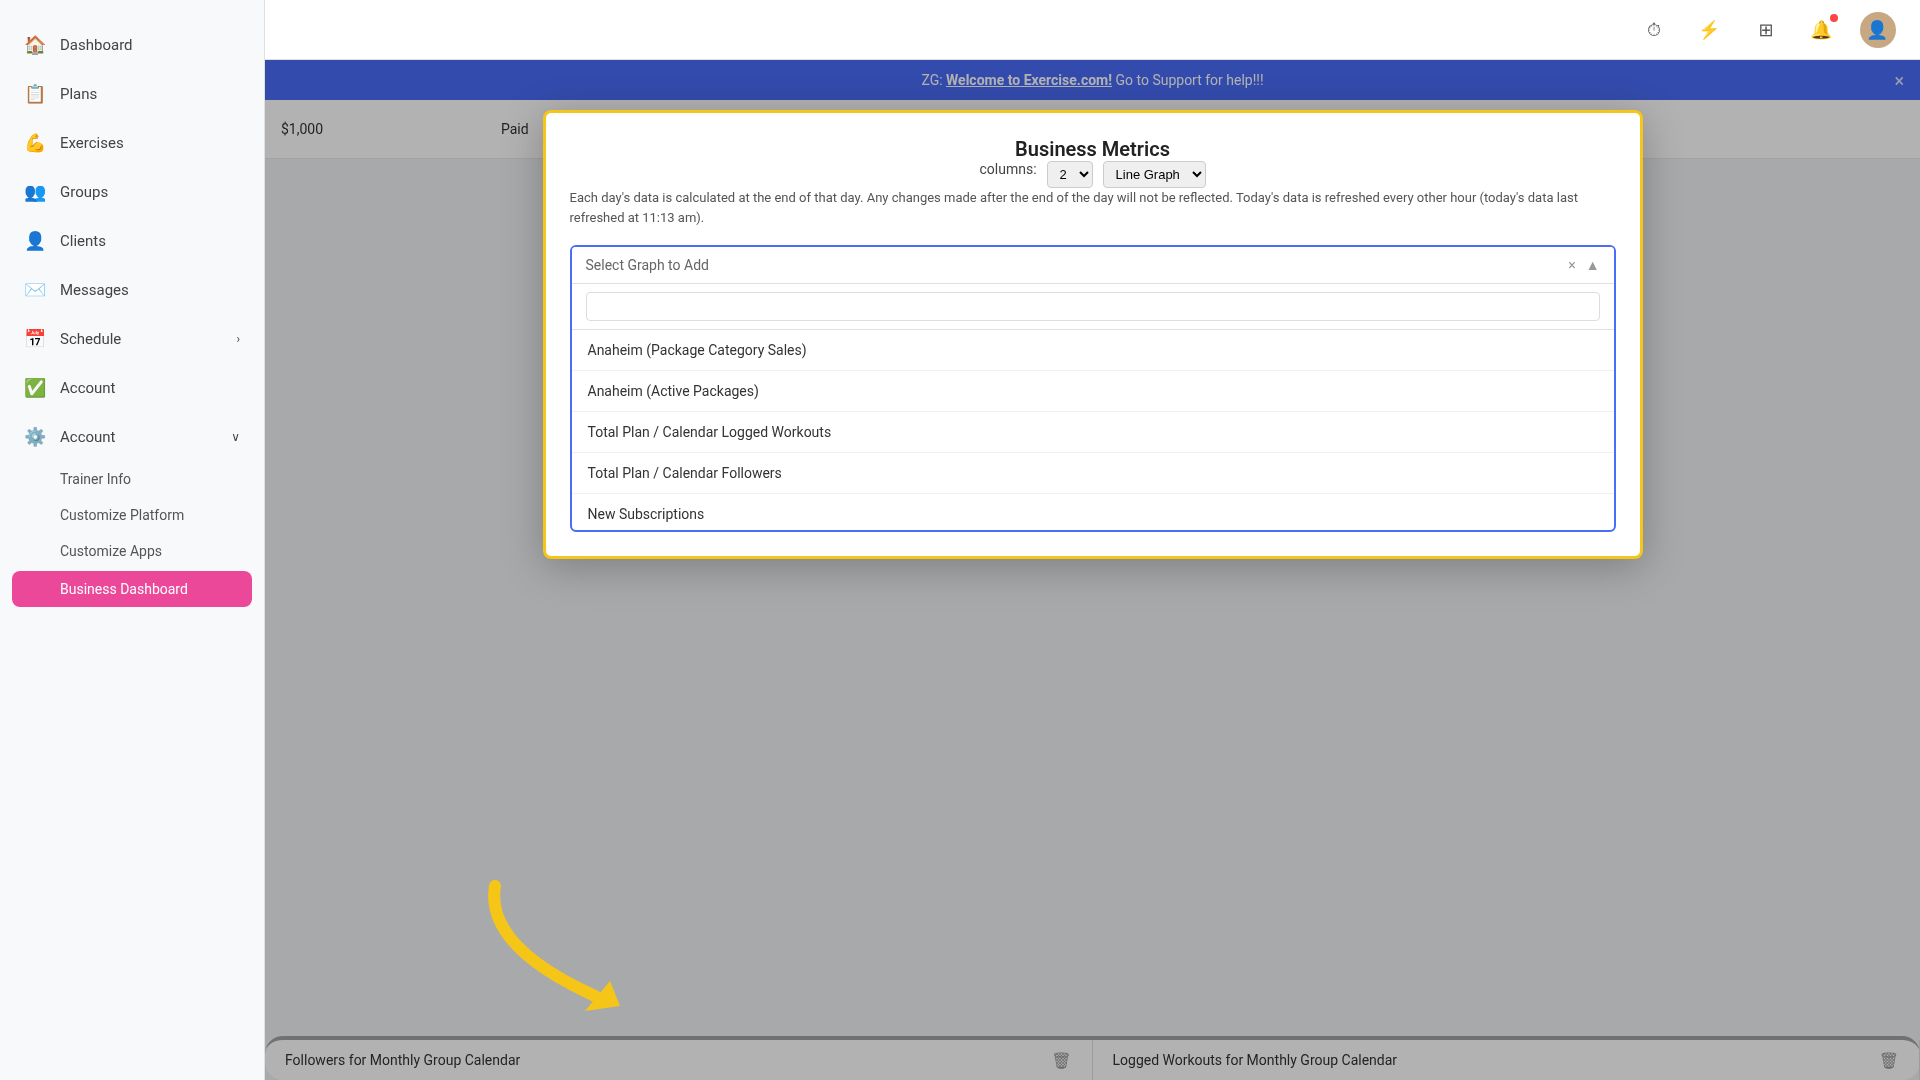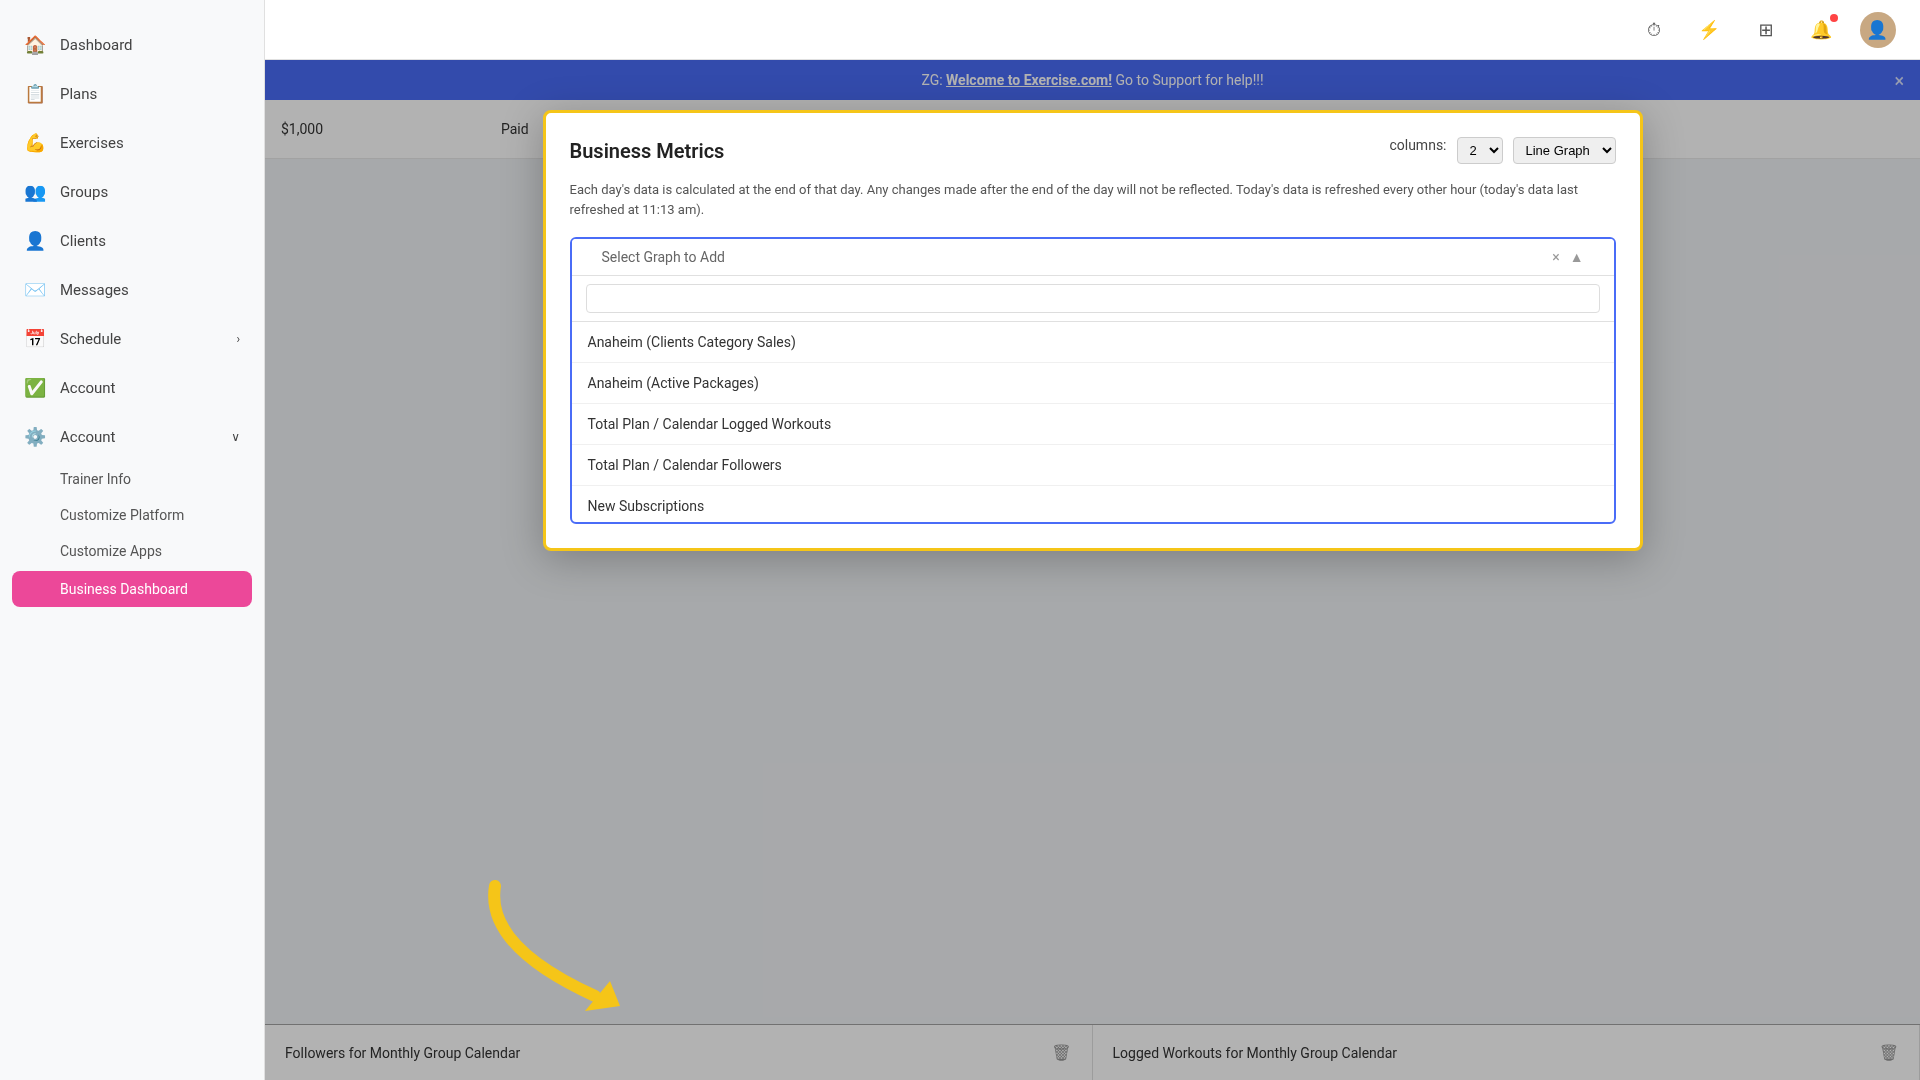--- a/index.html
+++ b/index.html
@@ -119,26 +119,27 @@
       gap: 20px;
     }
     .table-row-bg .col1 { width: 200px; }
     .table-row-bg .col2 { width: 100px; }
     .table-row-bg .col3 { flex: 1; }
 
     
     .bottom-row {
       display: flex;
       background: #fff;
-      border-top: 1px solid #a3a3a3;
+      border-top: 4px solid #a3a3a3;
       position: absolute;
       bottom: 0;
       left: 0;
       right: 0;
-      height: 56px;
+      height: 44px;
+      border-radius: 18px;
     }
     .bottom-cell {
       flex: 1;
       display: flex;
       align-items: center;
       justify-content: space-between;
       padding: 0 20px;
       border-right: 1px solid #e0e0e0;
       font-size: 14px;
       color: #333;
@@ -165,21 +166,21 @@
       border-radius: 8px;
       z-index: 20;
       padding: 24px;
       box-shadow: 0 8px 40px rgba(0,0,0,0.25);
     }
 
     .modal-header {
       display: flex;
       align-items: center;
       justify-content: space-between;
-      margin-bottom: 16px;
+      flex-direction: column;
     }
     .modal-title {
       font-size: 20px;
       font-weight: 600;
       color: #222;
     }
     .modal-controls {
       display: flex;
       gap: 10px;
       font-size: 14px;
@@ -202,21 +203,21 @@
     
     .select-graph-container {
       border: 2px solid #4a6cf7;
       border-radius: 6px;
       overflow: hidden;
     }
     .select-graph-header {
       display: flex;
       align-items: center;
       justify-content: space-between;
-      padding: 10px 30px;
+      padding: 10px 14px;
       background: #fff;
       font-size: 14px;
       color: #666;
       cursor: pointer;
       border-bottom: 1px solid #e0e0e0;
     }
     .select-graph-header .controls { display: flex; gap: 10px; color: #999; font-size: 14px; }
     .search-box {
       padding: 8px 14px;
       border-bottom: 1px solid #e0e0e0;
@@ -374,21 +375,21 @@
           <div class="controls">
             <span>×</span>
             <span>▲</span>
           </div>
         </div>
         <div class="search-box">
           <input type="text" placeholder="" style="">
         </div>
         <div class="dropdown-list">
           <div class="dropdown-item">
-            <span>Anaheim (Clients Category Sales)</span>
+            <span>Anaheim (Package Category Sales)</span>
           </div>
           <div class="dropdown-item">
             <span>Anaheim (Active Packages)</span>
           </div>
           <div class="dropdown-item">
             <span>Total Plan / Calendar Logged Workouts</span>
           </div>
           <div class="dropdown-item">
             <span>Total Plan / Calendar Followers</span>
           </div>

